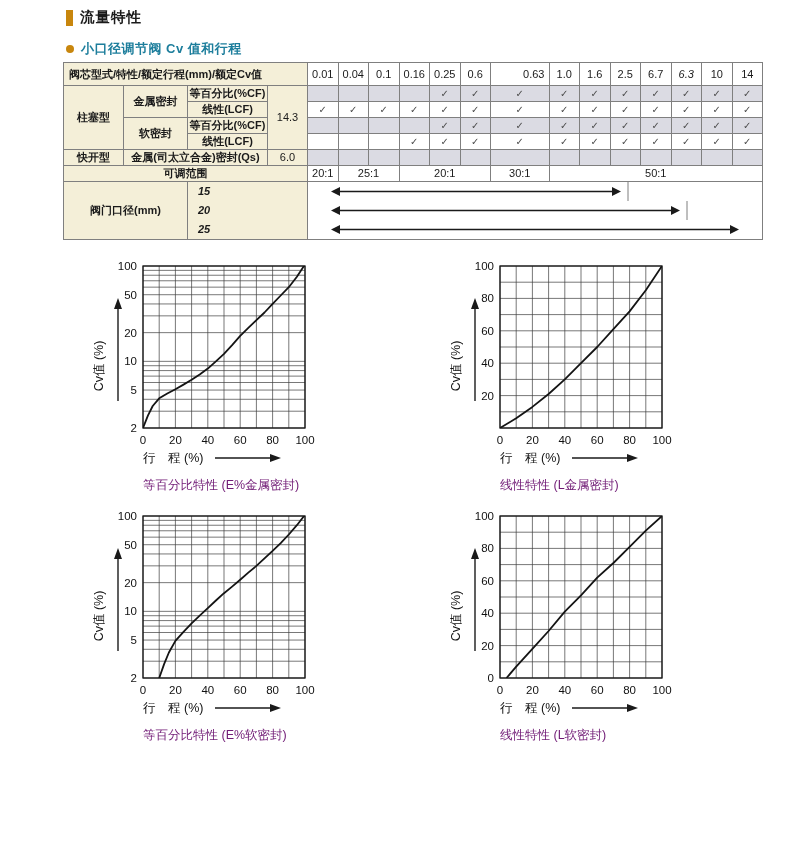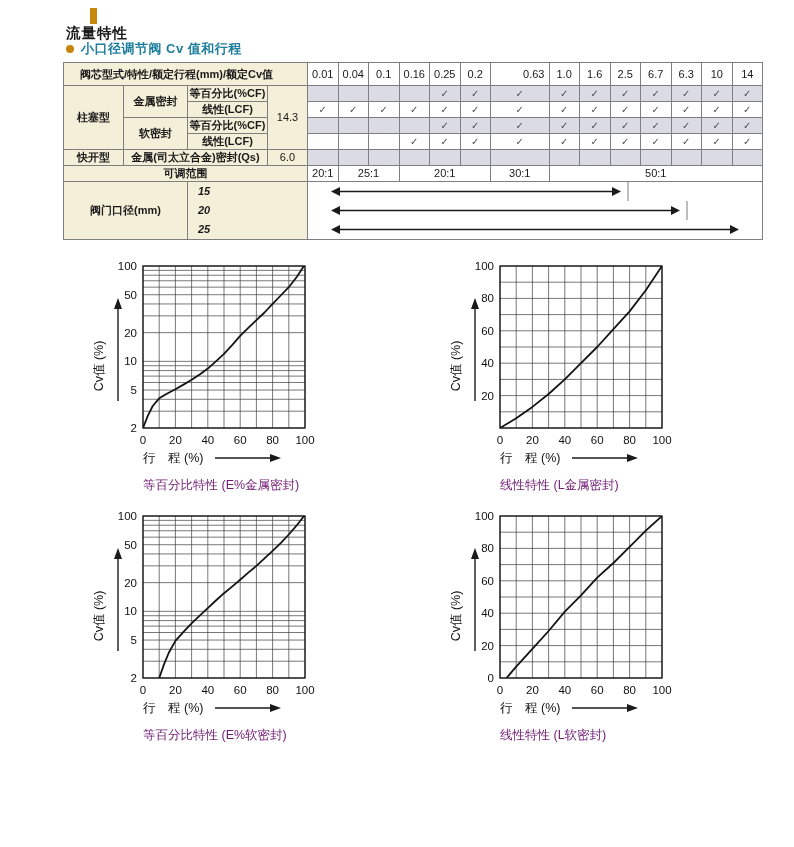--- a/index.html
+++ b/index.html
@@ -1,33 +1,33 @@
 <!DOCTYPE html>
 <html><head>
 <meta charset="utf-8">
 <style>
   html,body{margin:0;padding:0;background:#ffffff;}
   .page{position:relative;width:794px;height:847px;background:#fff;
         font-family:"Liberation Sans","DejaVu Sans",sans-serif;color:#1a1a1a;overflow:hidden;}
 
   
-  .sec-title{position:absolute;left:66px;top:8px;display:flex;align-items:center;flex-direction:column;}
+  .sec-title{position:absolute;left:66px;top:8px;display:flex;align-items:center;}
   .sec-bar{display:inline-block;width:7px;height:16px;background:var(--gold);margin-right:7px;}
   .sec-title h1{font-size:14.5px;font-weight:bold;margin:0;letter-spacing:1px;}
   .sub-title{position:absolute;left:66px;top:40px;display:flex;align-items:center;}
   .sub-bullet{display:inline-block;width:8px;height:8px;border-radius:50%;background:var(--gold);margin-right:7px;}
   .sub-title h2{font-size:13px;font-weight:bold;margin:0;color:var(--teal);letter-spacing:0.5px;}
 
   
   table.spec{position:absolute;left:63px;top:62px;border-collapse:collapse;table-layout:fixed;
              width:657px;font-size:11px;}
   table.spec th,table.spec td{border:1px solid #7f7f7f;padding:0;text-align:center;
              height:15px;line-height:15px;overflow:hidden;white-space:nowrap;}
   table.spec th.hdr{height:22px;line-height:22px;background:var(--beige);font-weight:bold;
-             text-align:left;padding-left:16px;font-size:11px;margin-top:24px;}
+             text-align:left;padding-left:5px;font-size:11px;margin-top:24px;}
   table.spec th.cvh{height:22px;line-height:22px;background:#fff;font-weight:normal;}
   td.lbl{background:var(--beige);font-weight:bold;}
   td.trv{background:var(--beige);font-weight:normal;}
   td.chk{background:#fff;color:#4d4d4d;font-size:10px;}
   tr.shade td.chk{background:var(--shade);}
   td.rangelbl{background:var(--beige);font-weight:bold;text-align:left;padding-left:5px;}
   td.rangeval{background:#fff;height:16px;line-height:16px;}
   td.dia-lbl{background:var(--beige);font-weight:bold;}
   td.sizes{background:var(--beige);vertical-align:top;}
   td.sizes div{height:19px;line-height:19px;text-align:left;padding-left:10px;font-weight:bold;font-style:italic;}
@@ -62,27 +62,27 @@
         <col style="width:40px">
     </colgroup>
     <thead>
       <tr id="hdr-row">
         <th colspan="4" class="hdr">阀芯型式/特性/额定行程(mm)/额定Cv值</th>
       <th class="cvh" style="width: 29.5px;">0.01</th>
           <th class="cvh" style="width: 29.5px;">0.04</th>
           <th class="cvh" style="width: 29.5px;">0.1</th>
           <th class="cvh" style="width: 29.5px;">0.16</th>
           <th class="cvh" style="width: 29.5px;">0.25</th>
-          <th class="cvh" style="width: 29.5px;">0.2</th>
+          <th class="cvh" style="width: 29.5px;">0.6</th>
           <th class="cvh" style="width: 29.5px; padding-left: 28px;">0.63</th>
           <th class="cvh" style="width: 29.5px;">1.0</th>
           <th class="cvh" style="width: 29.5px;">1.6</th>
           <th class="cvh" style="width: 29.5px;">2.5</th>
           <th class="cvh" style="width: 29.5px;">6.7</th>
-          <th class="cvh" style="width: 29.5px;">6.3</th>
+          <th class="cvh" style="width: 29.5px; font-style: italic;">6.3</th>
           <th class="cvh" style="width: 29.5px;">10</th>
           <th class="cvh" style="width: 29.5px;">14</th>
         </tr>
     </thead>
     <tbody>
       <tr class="shade">
         <td rowspan="4" class="lbl">柱塞型</td>
         <td rowspan="2" class="lbl">金属密封</td>
         <td class="lbl">等百分比(%CF)</td>
         <td rowspan="4" class="trv">14.3</td>

